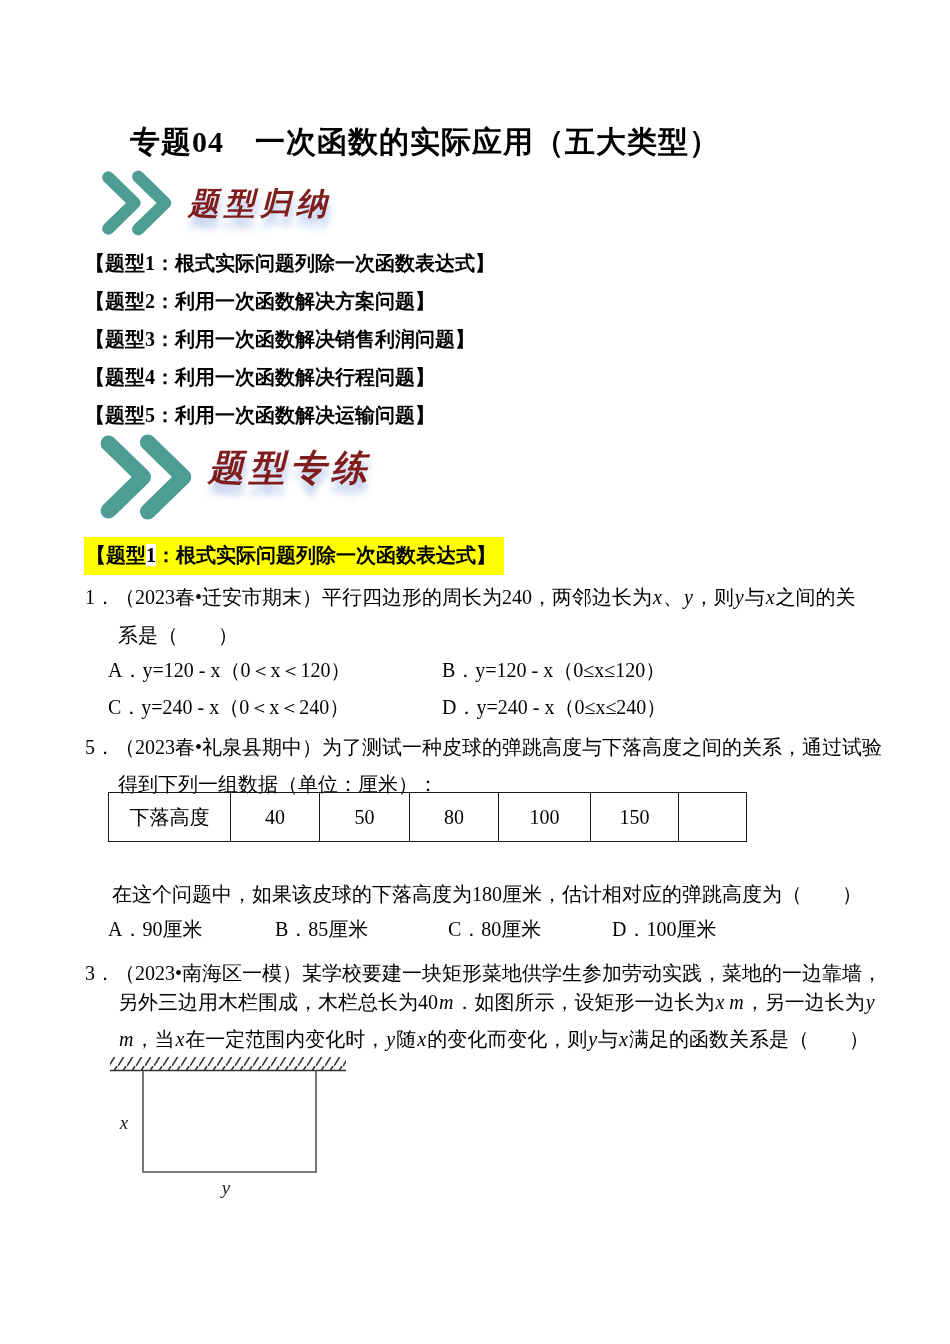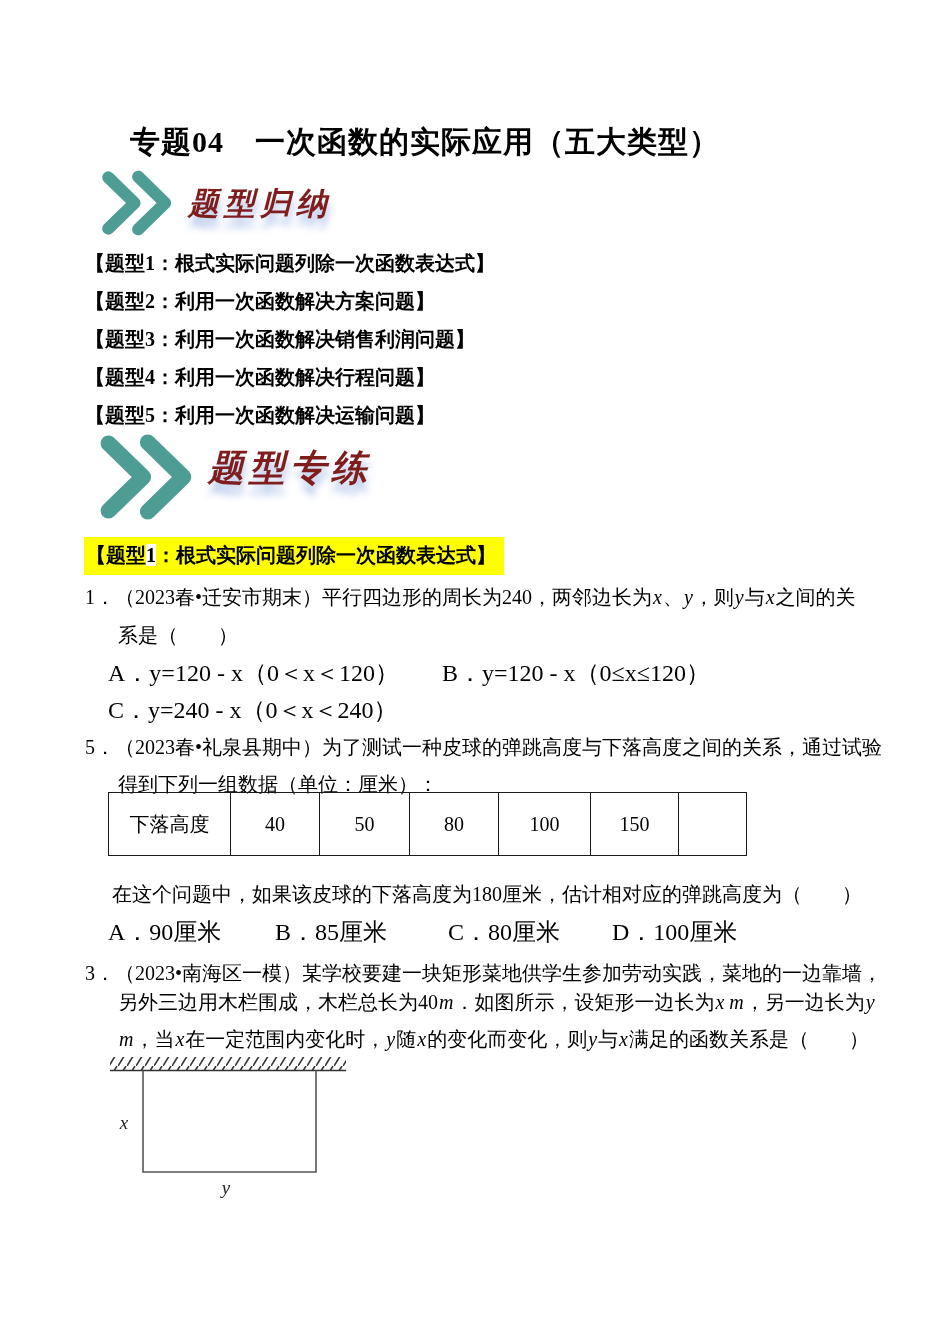--- a/index.html
+++ b/index.html
@@ -17,26 +17,26 @@
   .banner1-text{font-size:31px;}
   .banner2-text{font-size:36px;}
   .type-item{font-size:20px;font-weight:bold;line-height:38px;white-space:nowrap;}
   .section-heading{
     font-size:20px;font-weight:bold;background:#ffff00;
     padding:5px 8px 6px 2px;display:inline-block;
   }
   .section-heading .wbg{background:#ffffff;}
   .qline{font-size:20px;line-height:28px;}
   .qline .it{font-style:italic;padding:0 1px;}
-  .optrow{position:absolute;height:28px;width:830px;font-size:24px;text-decoration:underline;}
+  .optrow{position:absolute;height:28px;width:830px;font-size:20px;text-decoration:underline;}
   .opt{position:absolute;top:0;white-space:nowrap;}
   table.data{border-collapse:collapse;table-layout:fixed;}
   table.data td{
     border:1.6px solid #1a1a1a;text-align:center;vertical-align:middle;
-    font-size:20px;height:40px;padding:11px;overflow:hidden;
+    font-size:20px;height:40px;padding:4px;overflow:hidden;
   }
   svg text{font-family:"Liberation Serif","DejaVu Serif",serif;font-style:italic;font-size:19px;fill:#222;}
 </style>
 </head>
 <body>
 
 <div class="abs page-title" style="left:130px;top:122px;">专题04　一次函数的实际应用（五大类型）</div>
 
 <svg class="abs" style="left:99px;top:170px;" width="74" height="66" viewBox="0 0 104 92">
   <path d="M13 10 L50 46 L13 82" fill="none" stroke-width="17" stroke-linecap="round" stroke-linejoin="round" stroke="#4e9d94"></path>
@@ -63,20 +63,21 @@
 </div>
 
 <div class="abs qline" style="left:85px;top:583px;"><span>1．（2023春•迁安市期末）平行四边形的周长为240，两邻边长为</span><span class="it">x</span><span>、</span><span class="it">y</span><span>，则</span><span class="it">y</span><span>与</span><span class="it">x</span><span>之间的关</span></div>
 <div class="abs qline" style="left:118px;top:621px;"><span>系是（　　）</span></div>
 <div class="optrow" style="left:0;top:657px;">
   <span class="opt" style="left:108px;"><span>A．</span><span class="it">y</span><span>=120 - </span><span class="it">x</span><span>（0＜</span><span class="it">x</span><span>＜120）</span></span>
   <span class="opt" style="left:442px;"><span>B．</span><span class="it">y</span><span>=120 - </span><span class="it">x</span><span>（0≤</span><span class="it">x</span><span>≤120）</span></span>
 </div>
 <div class="optrow" style="left:0;top:694px;">
   <span class="opt" style="left:108px;"><span>C．</span><span class="it">y</span><span>=240 - </span><span class="it">x</span><span>（0＜</span><span class="it">x</span><span>＜240）</span></span>
+  <span class="opt" style="left:442px;"><span>D．</span><span class="it">y</span><span>=240 - </span><span class="it">x</span><span>（0≤</span><span class="it">x</span><span>≤240）</span></span>
 </div>
 
 <div class="abs qline" style="left:85px;top:733px;"><span>5．（2023春•礼泉县期中）为了测试一种皮球的弹跳高度与下落高度之间的关系，通过试验</span></div>
 <div class="abs qline" style="left:118px;top:770px;"><span>得到下列一组数据（单位：厘米）：</span></div>
 
 <table class="data abs" style="left:108px;top:792px;">
   <colgroup>
     <col style="width:122px">
       <col style="width:89px">
       <col style="width:90px">

